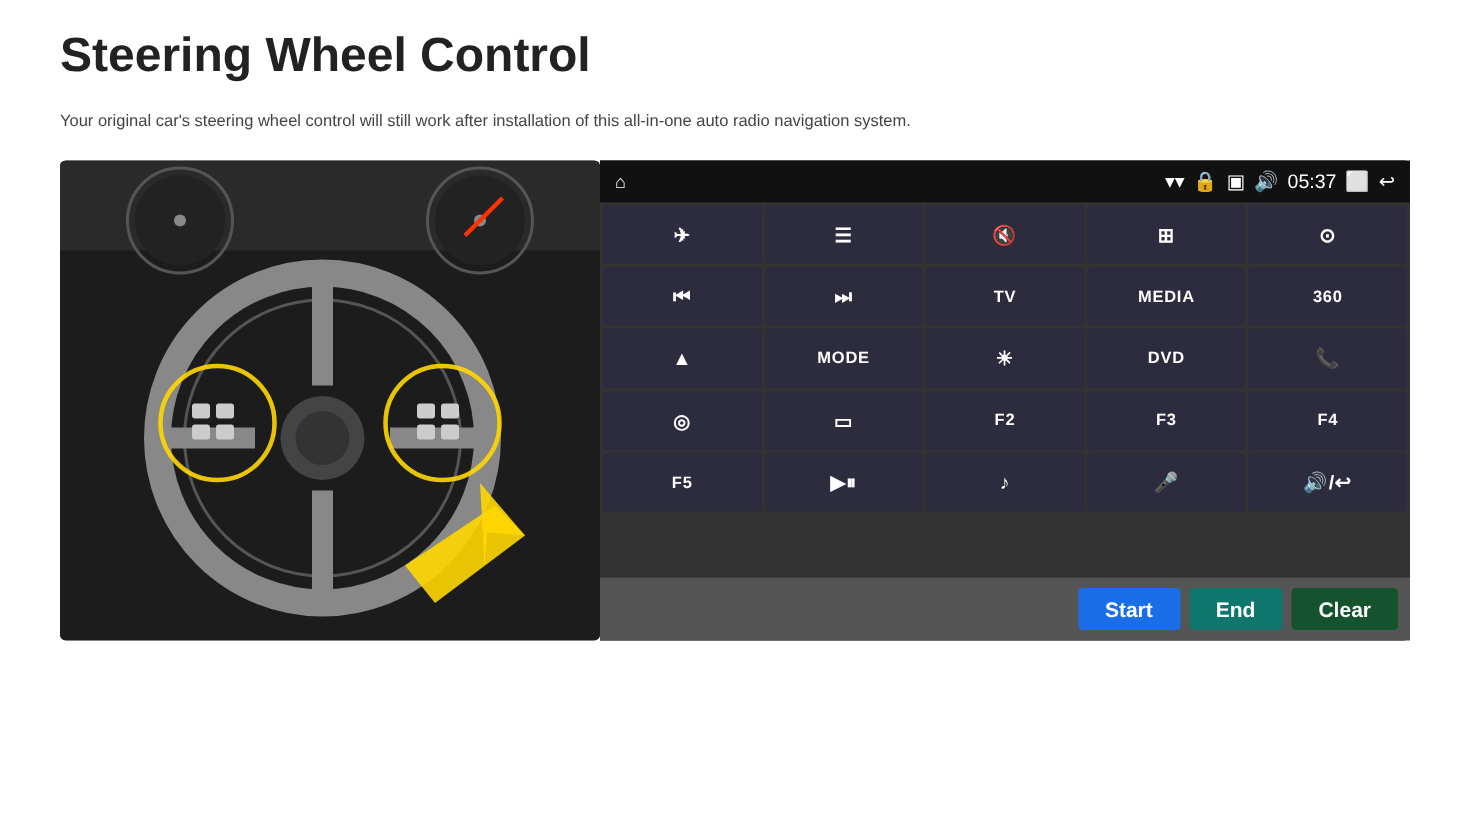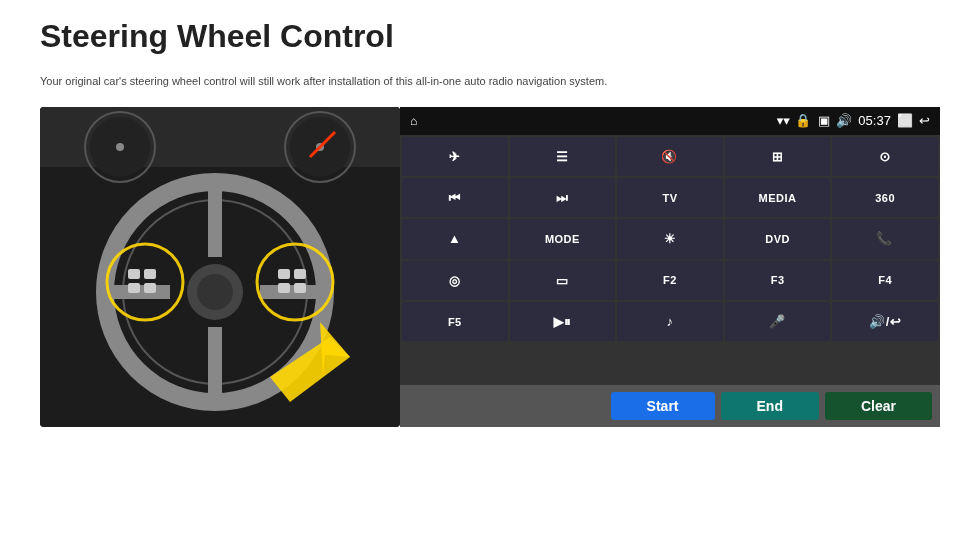--- a/index.html
+++ b/index.html
@@ -112,21 +112,21 @@
     .action-bar {
       display: flex;
       justify-content: flex-end;
       align-items: center;
       background: #555;
       padding: 6px 8px;
       gap: 6px;
       height: 42px;
     }
     .action-btn {
-      padding: 6px 36px;
+      padding: 6px 18px;
       border: none;
       border-radius: 3px;
       font-size: 14px;
       font-weight: 600;
       cursor: pointer;
     }
     .btn-start { background: #1a6fe8; color: #fff; }
     .btn-end { background: #0f766e; color: #fff; }
     .btn-clear { background: #14532d; color: #fff; }
   </style>

